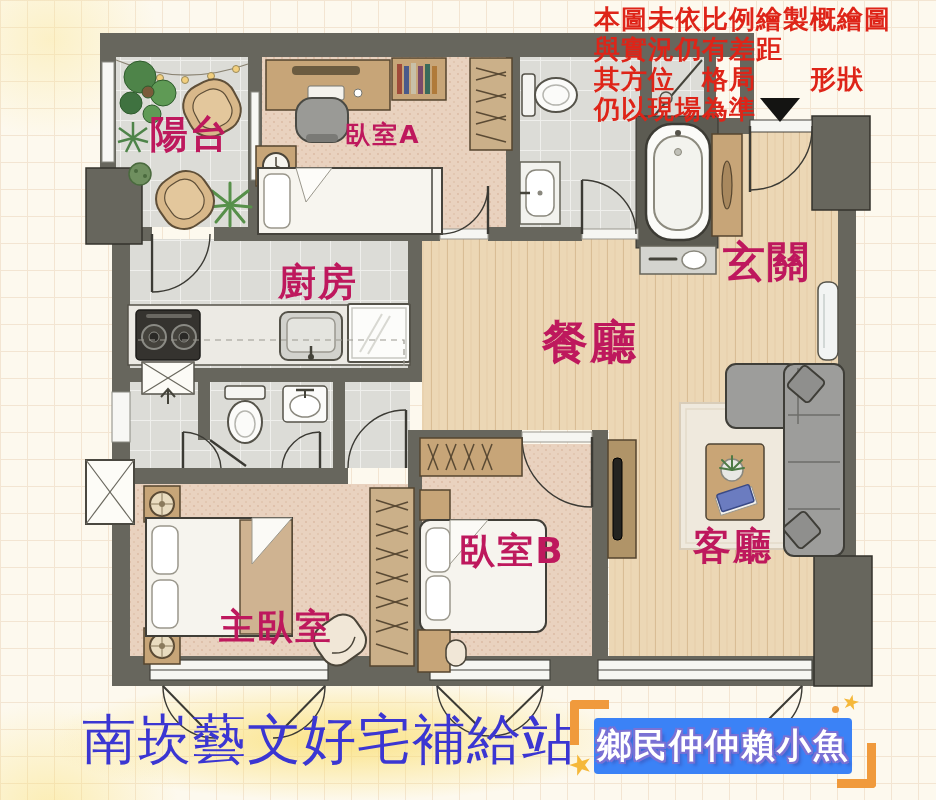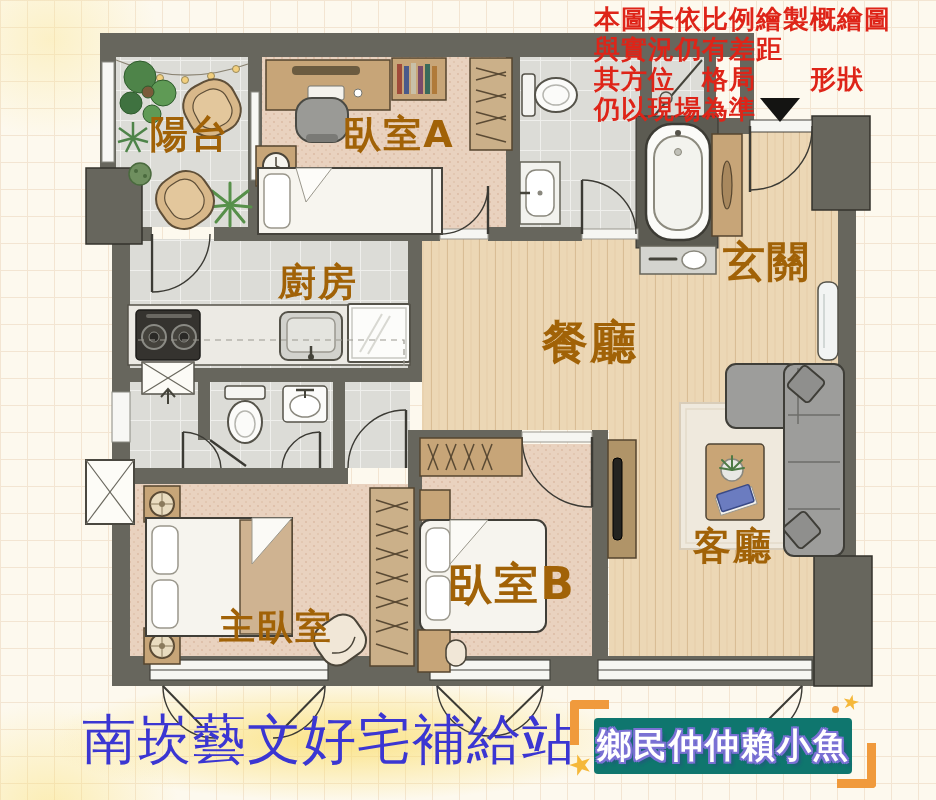--- a/index.html
+++ b/index.html
@@ -15,36 +15,36 @@
   .glow{position:absolute;pointer-events:none;}
   #title-glow{left:50px;top:680px;width:580px;height:120px;
     background:radial-gradient(ellipse at center, rgba(250,222,110,.8) 0%, rgba(250,222,110,0) 72%);}
   #corner-glow-tl{left:-60px;top:-60px;width:220px;height:200px;
     background:radial-gradient(ellipse at center, rgba(250,230,150,.45) 0%, rgba(250,230,150,0) 70%);}
   #corner-glow-bl{left:-80px;top:700px;width:260px;height:220px;
     background:radial-gradient(ellipse at center, rgba(250,225,120,.5) 0%, rgba(250,225,120,0) 70%);}
   #plan-svg{position:absolute;left:0;top:0;}
   .room-label{
     position:absolute;transform:translate(-50%,-50%);
-    font-weight:900;color:#a16207;white-space:nowrap;letter-spacing:2px;
+    font-weight:900;color:#be185d;white-space:nowrap;letter-spacing:2px;
   }
   #disclaimer{
     position:absolute;left:594px;top:4px;width:336px;
     color:#de2418;font-weight:700;font-size:26px;line-height:30px;
     letter-spacing:1px;white-space:pre;z-index:30;
   }
   #main-title{
     position:absolute;left:82px;top:704px;width:520px;
     color:#3b36d2;font-weight:400;font-size:54px;letter-spacing:1px;
     white-space:nowrap;z-index:20;
   }
   #badge{position:absolute;left:570px;top:696px;width:310px;height:96px;z-index:20;}
   #badge .plate{
     position:absolute;left:24px;top:22px;width:258px;height:56px;
-    background:#0f766e;border-radius:4px;
+    background:#3b82f6;border-radius:4px;
     display:flex;align-items:center;justify-content:center;
   }
   #badge .plate span{
     font-size:34px;font-weight:900;color:#ffffff;letter-spacing:2px;white-space:nowrap;
     text-shadow:
       2px 0 0 #7a71d4,-2px 0 0 #7a71d4,0 2px 0 #7a71d4,0 -2px 0 #7a71d4,
       2px 2px 0 #7a71d4,-2px -2px 0 #7a71d4,2px -2px 0 #7a71d4,-2px 2px 0 #7a71d4,
       4px 4px 3px rgba(60,50,140,.35);
   }
   .bracket{position:absolute;width:30px;height:36px;}
@@ -485,26 +485,26 @@
     </g>
   </g>
 </svg>
 
 <div id="disclaimer"><span>本圖未依比例繪製概繪圖</span>
 <span>與實況仍有差距</span>
 <span>其方位　格局　　形狀</span>
 <span>仍以現場為準</span></div>
 
 <span class="room-label" style="left:190px;top:134px;font-size:38px;">陽台</span>
-<span class="room-label" style="left:383px;top:134px;font-size:38px;margin-left:16px;">臥室A</span>
+<span class="room-label" style="left:383px;top:134px;font-size:25px;">臥室A</span>
 <span class="room-label" style="left:318px;top:282px;font-size:38px;">廚房</span>
 <span class="room-label" style="left:590px;top:343px;font-size:46px;">餐廳</span>
 <span class="room-label" style="left:767px;top:262px;font-size:42px;">玄關</span>
 <span class="room-label" style="left:276px;top:584px;font-size:36px;margin-top:43px;">主臥室</span>
-<span class="room-label" style="left:512px;top:584px;font-size:44px;">臥室B</span>
+<span class="room-label" style="left:512px;top:551px;font-size:36px;">臥室B</span>
 <span class="room-label" style="left:733px;top:546px;font-size:38px;">客廳</span>
 
 <div id="main-title">南崁藝文好宅補給站</div>
 
 <div id="badge">
   <div id="bracket-tl" class="bracket"></div>
   <div id="bracket-br" class="bracket"></div>
   <span id="star-bl" class="star">★</span>
   <span id="star-tr" class="star">★</span>
   <div id="dot-orange" class="dot"></div>

